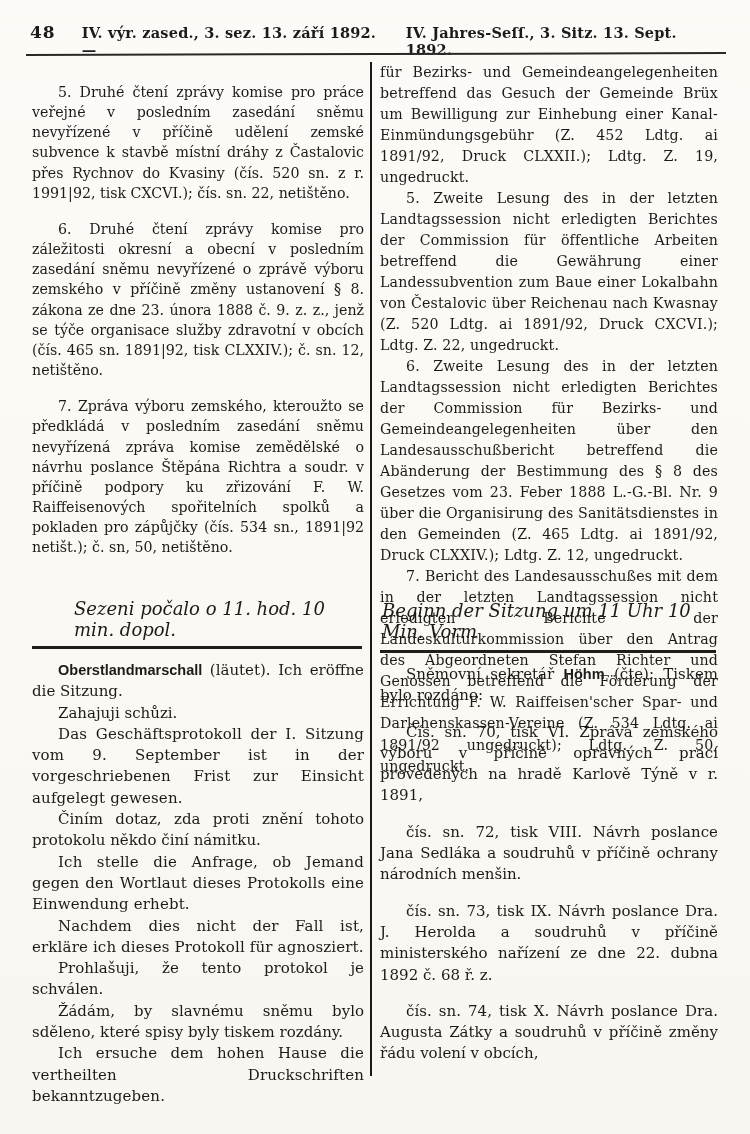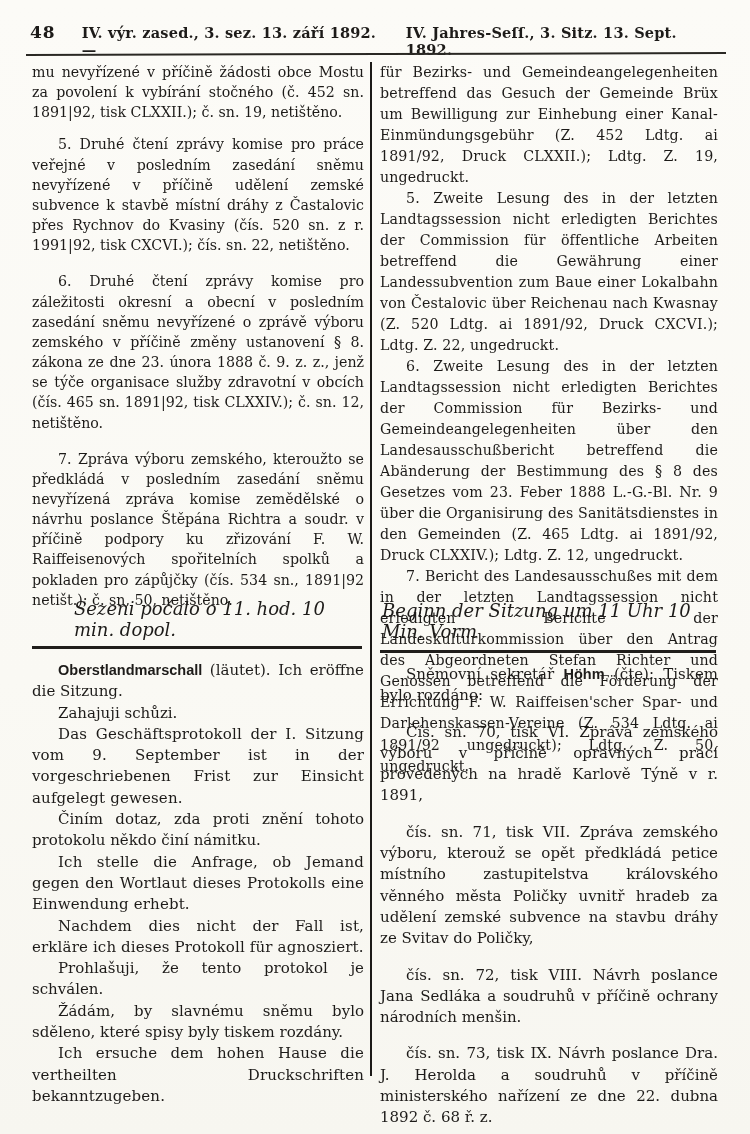--- a/index.html
+++ b/index.html
@@ -36,21 +36,21 @@
   }
   
   .col{position:absolute;top:62px;height:1030px;}
   .col-left{left:32px;width:332px;}
   .col-right{left:380px;width:338px;}
   p{margin:0;text-align:justify;}
   .cs{font-size:14.2px;line-height:1.42;}
   .de{font-size:14.2px;line-height:1.48;letter-spacing:.15px;}
   .indent{text-indent:26px;}
   .gap{margin-top:16px;}
-  .gap-lg{margin-top:12px;}
+  .gap-lg{margin-top:20px;}
   .session-note{
     position:absolute;left:0;right:0;
     font-style:italic;font-size:18px;text-align:left;
   }
   .session-note.l{top:536px;padding-left:42px;}
   .session-note.r{top:538px;padding-left:2px;}
   .mid-rule{
     position:absolute;left:0;right:2px;height:3px;background:#201e1b;
   }
   .mid-rule.l{top:584px;}
@@ -70,21 +70,20 @@
   <div class="header">
     <span class="pagenum">48</span>
     <span class="t-cs">IV. výr. zased., 3. sez. 13. září 1892. —</span>
     <span class="t-de">IV. Jahres-Seſſ., 3. Sitz. 13. Sept. 1892.</span>
   </div>
   <div class="header-rule"></div>
 
   <div class="divider"></div>
 
   <div class="col col-left">
-    <p class="cs">mu nevyřízené v příčině žádosti obce Mostu za povolení k vybírání stočného (č. 452 sn. 1891|92, tisk CLXXII.); č. sn. 19, netištěno.</p>
     <p class="cs indent gap-lg">5. Druhé čtení zprávy komise pro práce veřejné v posledním zasedání sněmu nevyřízené v příčině udělení zemské subvence k stavbě místní dráhy z Častalovic přes Rychnov do Kvasiny (čís. 520 sn. z r. 1991|92, tisk CXCVI.); čís. sn. 22, netištěno.</p>
     <p class="cs indent gap">6. Druhé čtení zprávy komise pro záležitosti okresní a obecní v posledním zasedání sněmu nevyřízené o zprávě výboru zemského v příčině změny ustanovení § 8. zákona ze dne 23. února 1888 č. 9. z. z., jenž se týče organisace služby zdravotní v obcích (čís. 465 sn. 1891|92, tisk CLXXIV.); č. sn. 12, netištěno.</p>
     <p class="cs indent gap">7. Zpráva výboru zemského, kteroužto se předkládá v posledním zasedání sněmu nevyřízená zpráva komise zemědělské o návrhu poslance Štěpána Richtra a soudr. v příčině podpory ku zřizování F. W. Raiffeisenových spořitelních spolků a pokladen pro zápůjčky (čís. 534 sn., 1891|92 netišt.); č. sn, 50, netištěno.</p>
 
     <div class="session-note l">Sezeni počalo o 11. hod. 10 min. dopol.</div>
     <div class="mid-rule l"></div>
 
     <div class="speech l">
       <p class="cs indent"><span class="speaker">Oberstlandmarschall</span> <span>(läutet). Ich eröffne die Sitzung.</span></p>
       <p class="cs indent">Zahajuji schůzi.</p>
@@ -103,20 +102,19 @@
     <p class="de indent">5. Zweite Lesung des in der letzten Landtagssession nicht erledigten Berichtes der Commission für öffentliche Arbeiten betreffend die Gewährung einer Landessubvention zum Baue einer Lokalbahn von Čestalovic über Reichenau nach Kwasnay (Z. 520 Ldtg. ai 1891/92, Druck CXCVI.); Ldtg. Z. 22, ungedruckt.</p>
     <p class="de indent">6. Zweite Lesung des in der letzten Landtagssession nicht erledigten Berichtes der Commission für Bezirks- und Gemeindeangelegenheiten über den Landesausschußbericht betreffend die Abänderung der Bestimmung des § 8 des Gesetzes vom 23. Feber 1888 L.-G.-Bl. Nr. 9 über die Organisirung des Sanitätsdienstes in den Gemeinden (Z. 465 Ldtg. ai 1891/92, Druck CLXXIV.); Ldtg. Z. 12, ungedruckt.</p>
     <p class="de indent">7. Bericht des Landesausschußes mit dem in der letzten Landtagssession nicht erledigten Berichte der Landeskulturkommission über den Antrag des Abgeordneten Stefan Richter und Genossen betreffend die Förderung der Errichtung F. W. Raiffeisen'scher Spar- und Darlehenskassen-Vereine (Z. 534 Ldtg. ai 1891/92 ungedruckt); Ldtg. Z. 50, ungedruckt.</p>
 
     <div class="session-note r">Beginn der Sitzung um 11 Uhr 10 Min. Vorm</div>
     <div class="mid-rule r"></div>
 
     <div class="speech r">
       <p class="cs indent"><span>Sněmovní sekretář</span> <span class="speaker">Höhm</span> <span>(čte): Tiskem bylo rozdáno:</span></p>
       <p class="cs indent item-gap">Čís. sn. 70, tisk VI. Zpráva zemského výboru v příčině opravných prací provedených na hradě Karlově Týně v r. 1891,</p>
-      <p class="cs indent item-gap">čís. sn. 71, tisk VII. Zpráva zemského výboru, kterouž se opět předkládá petice místního zastupitelstva královského věnného města Poličky uvnitř hradeb za udělení zemské subvence na stavbu dráhy ze Svitav do Poličky,</p>
       <p class="cs indent item-gap">čís. sn. 72, tisk VIII. Návrh poslance Jana Sedláka a soudruhů v příčině ochrany národních menšin.</p>
       <p class="cs indent item-gap">čís. sn. 73, tisk IX. Návrh poslance Dra. J. Herolda a soudruhů v příčině ministerského nařízení ze dne 22. dubna 1892 č. 68 ř. z.</p>
       <p class="cs indent item-gap">čís. sn. 74, tisk X. Návrh poslance Dra. Augusta Zátky a soudruhů v příčině změny řádu volení v obcích,</p>
     </div>
   </div>
 
 </div>
 
 </body></html>

